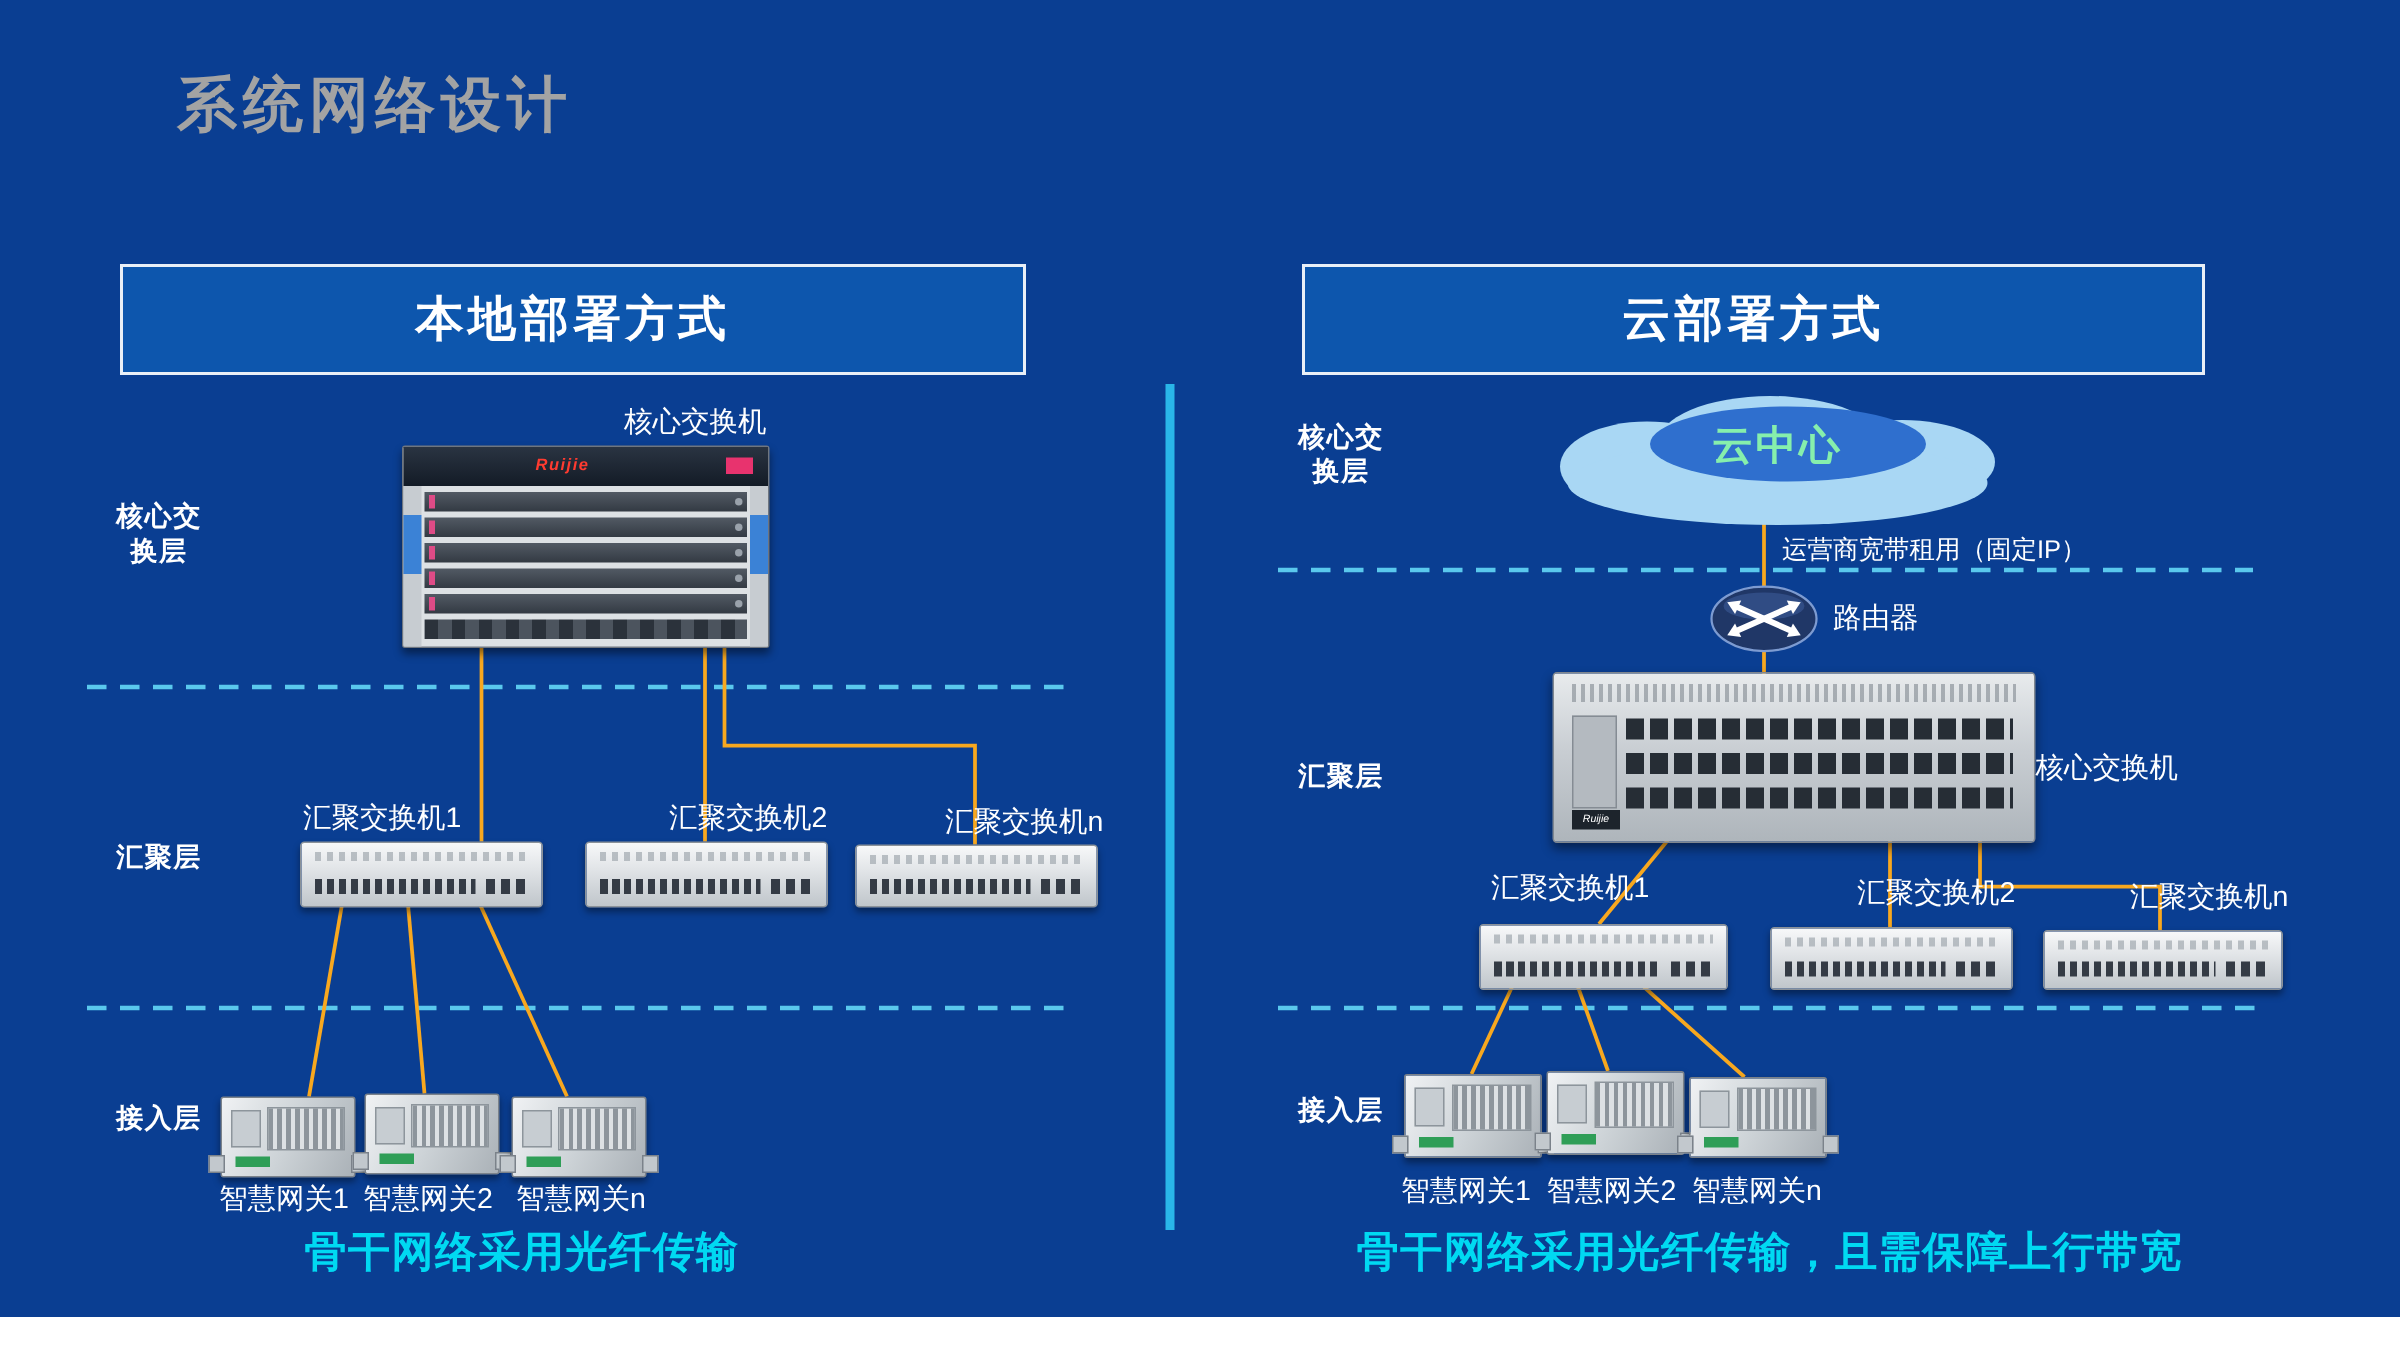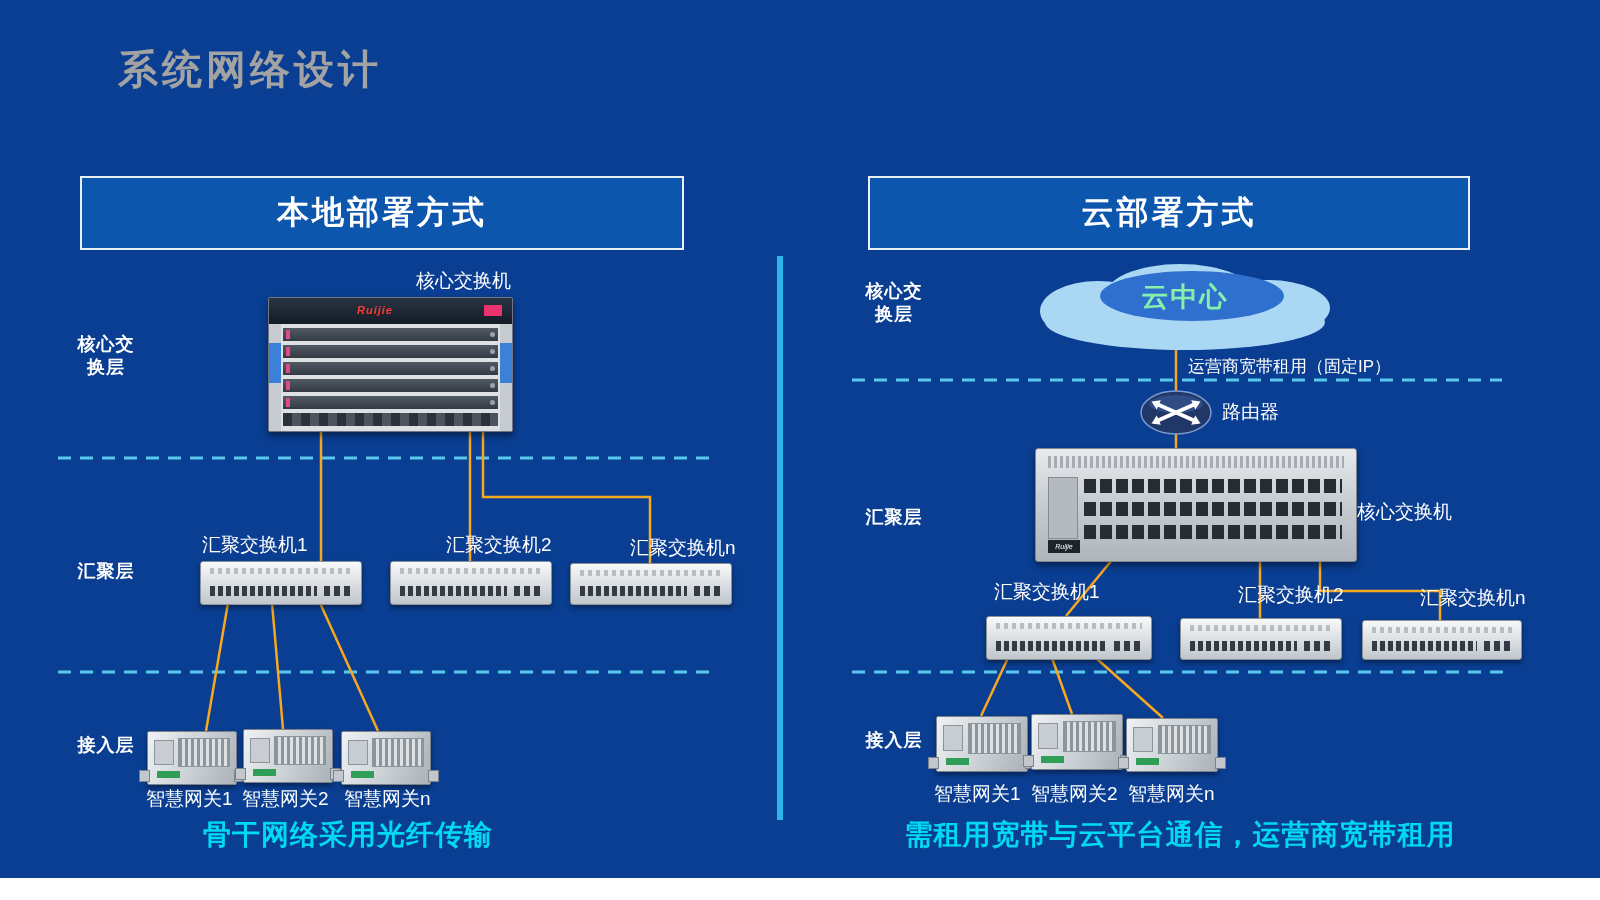--- a/index.html
+++ b/index.html
@@ -258,16 +258,16 @@
   <div class="gw" style="left:1126px;top:718px;width:90px;height:52px">
     <div class="gw-plate"></div>
       <div class="gw-fins"></div>
       <div class="gw-led"></div>
   </div>
 
   <div class="devlabel" style="left:934px;top:781px">智慧网关1</div>
   <div class="devlabel" style="left:1031px;top:781px">智慧网关2</div>
   <div class="devlabel" style="left:1128px;top:781px">智慧网关n</div>
 
-  <div class="caption" style="left:848px;top:816px;width:664px">需租用宽带与云平台通信，运营商宽带租用</div>
+  <div class="caption" style="left:848px;top:816px;width:664px">骨干网络采用光纤传输，且需保障上行带宽</div>
 
   <div class="bottom-strip"></div>
 </div>
 
 </body></html>

